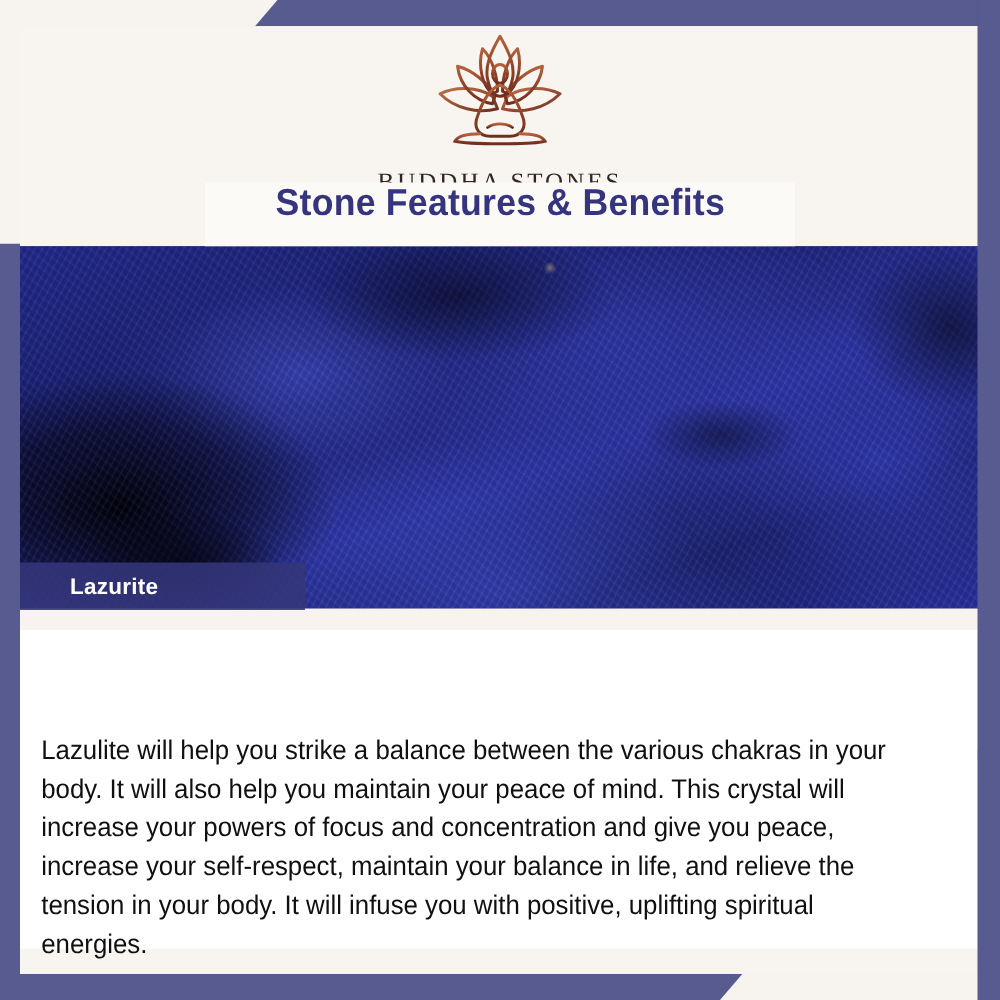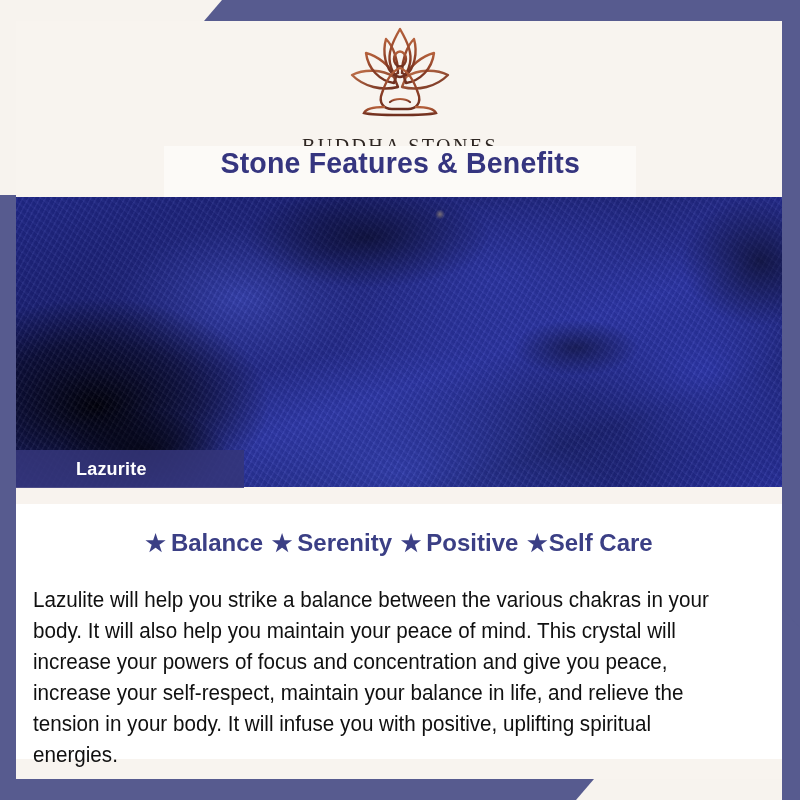--- a/index.html
+++ b/index.html
@@ -181,21 +181,21 @@
     height: 38px;
     background: rgba(52,54,122,0.88);
     display: flex;
     align-items: center;
     z-index: 5;
   }
   .stone-tag-label {
     color: #ffffff;
     font-size: 18px;
     font-weight: bold;
-    padding-left: 60px;
+    padding-left: 40px;
     letter-spacing: 0.2px;
   }
 
   
   .content-card {
     position: absolute;
     left: 16px;
     top: 487px;
     width: 766px;
     height: 272px;
@@ -304,26 +304,20 @@
     <span class="title-text">Stone Features &amp; Benefits</span>
   </div>
 
   <div class="stone-tag">
     <span class="stone-tag-label">Lazurite</span>
   </div>
 
   <div class="content-card">
     <div class="content-top-fade"></div>
 
-    <div class="benefits-row">
-      <span class="benefit"><span class="star">★</span><span>Balance</span></span>
-      <span class="benefit"><span class="star">★</span><span>Serenity</span></span>
-      <span class="benefit"><span class="star">★</span><span>Positive</span></span>
-      <span class="benefit tight"><span class="star">★</span><span>Self Care</span></span>
-    </div>
 
     <p class="body-copy">Lazulite will help you strike a balance between the various chakras in your body. It will also help you maintain your peace of mind. This crystal will increase your powers of focus and concentration and give you peace, increase your self-respect, maintain your balance in life, and relieve the tension in your body. It will infuse you with positive, uplifting spiritual energies.</p>
   </div>
 
   <div class="corner-top-band"></div>
   <div class="edge-right-band"></div>
   <div class="edge-right-notch"></div>
   <div class="edge-left-band"></div>
   <div class="corner-bottom-band"></div>
 

